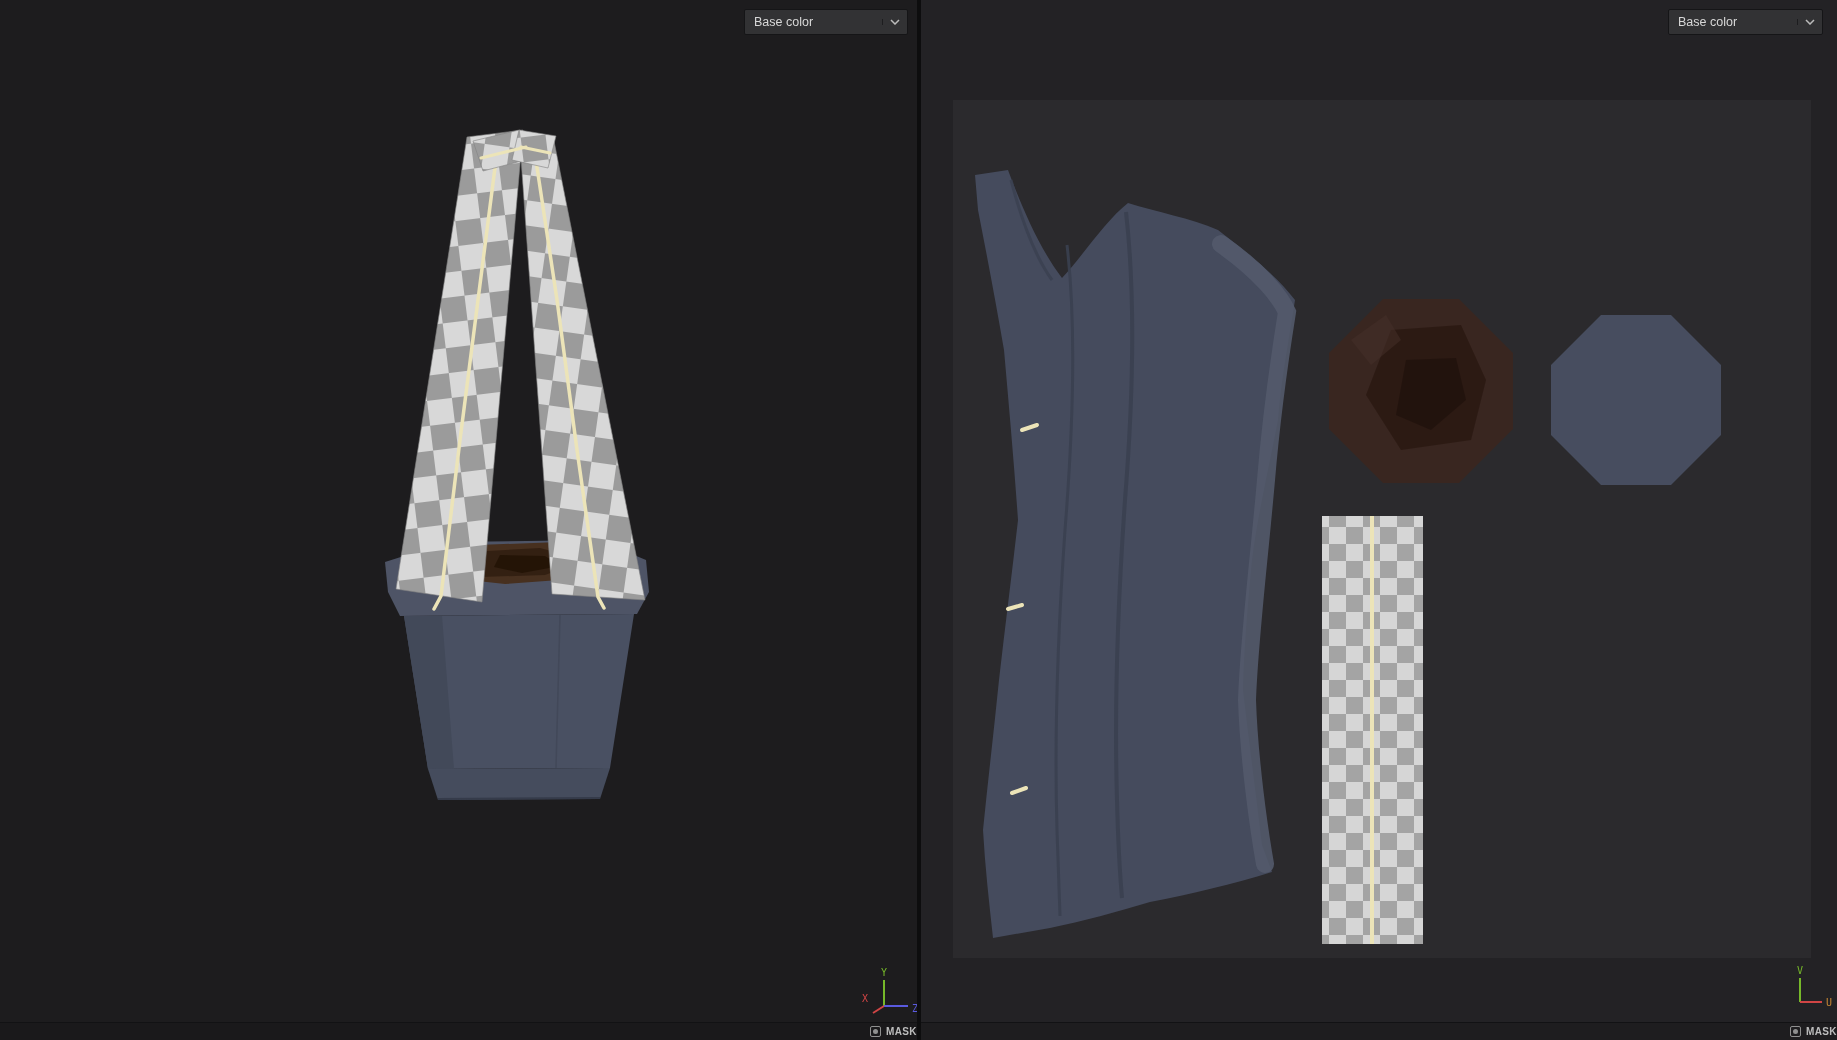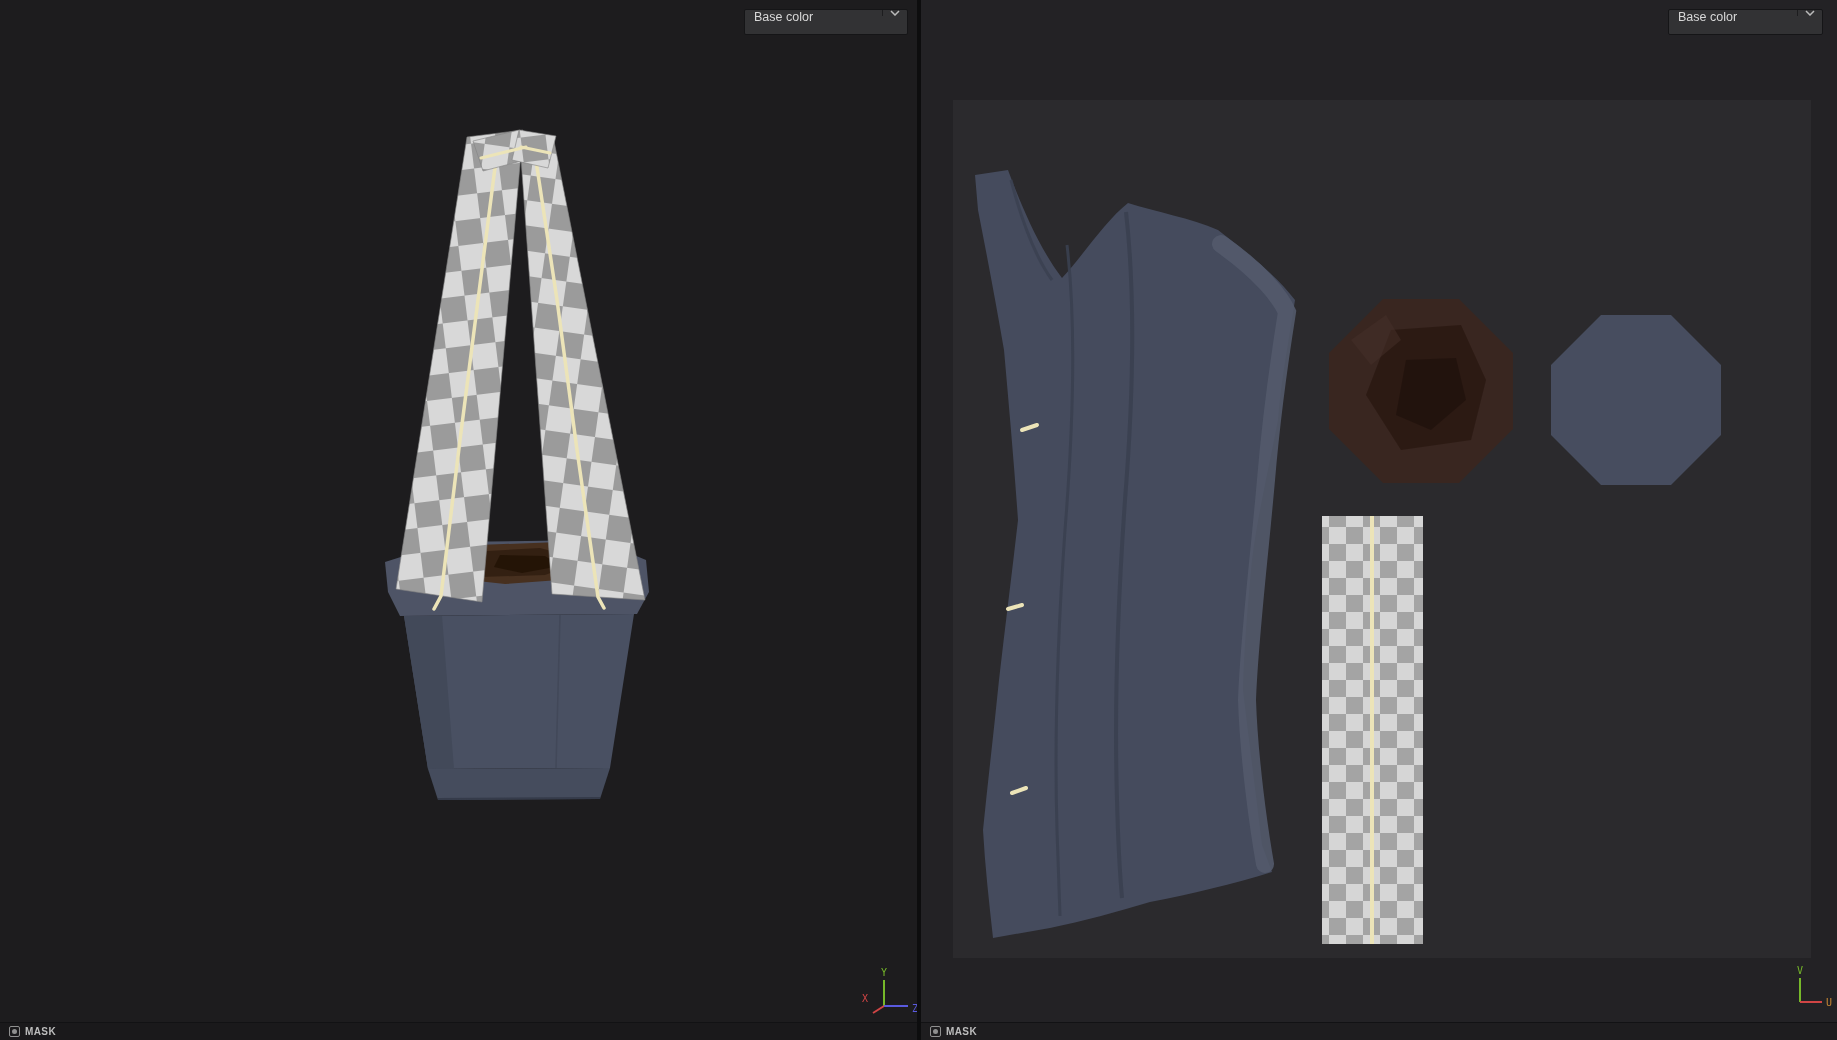--- a/index.html
+++ b/index.html
@@ -3,26 +3,26 @@
 <meta charset="utf-8">
 <style>
   html,body{margin:0;padding:0;background:#0c0c0d;font-family:"Liberation Sans",sans-serif;}
   .stage{position:relative;width:1837px;height:1040px;overflow:hidden;background:#0c0c0d;}
   .panel{position:absolute;top:0;height:1040px;overflow:hidden;}
   #left-panel{left:0;width:917px;background:#1d1c1e;}
   #right-panel{left:921px;width:916px;background:#232225;}
   .divider{position:absolute;left:917px;top:0;width:4px;height:1040px;background:#0d0d0e;}
   .viewport-svg{position:absolute;left:0;top:0;display:block;}
   .dropdown{position:absolute;top:9px;height:26px;background:#323234;border:1px solid #151517;
-    border-radius:2px;display:flex;align-items:flex-start;box-sizing:border-box;color:#d8d8d8;
+    border-radius:2px;display:flex;align-items:center;box-sizing:border-box;color:#d8d8d8;
     font-size:12.5px;cursor:default;z-index:5;}
   .dropdown .label{flex:1;display:flex;align-items:center;padding:0 9px;white-space:nowrap;}
   .dropdown .chev{width:24px;display:flex;align-items:center;justify-content:center;border-left:1px solid #1d1d1f;}
   .footer{position:absolute;left:0;right:0;bottom:0;height:17px;display:flex;align-items:center;
-    padding-left:9px;border-top:1px solid #121214;z-index:4;}
+    padding-left:9px;border-top:1px solid #121214;z-index:4;justify-content:flex-end;}
   #left-panel .footer{background:#1a191b;}
   #right-panel .footer{background:#1e1d1f;}
   .mask-chip{display:flex;align-items:center;gap:5px;}
   .mask-icon{width:11px;height:11px;border:1px solid #8f8f8f;border-radius:2px;box-sizing:border-box;position:relative;}
   .mask-icon::after{content:"";position:absolute;left:2px;top:2px;width:5px;height:5px;border-radius:50%;background:#8f8f8f;}
   .mask-label{font-size:10px;font-weight:bold;color:#bdbdbd;letter-spacing:.4px;}
   svg text.axis{font-family:"DejaVu Sans Mono",monospace;font-size:10px;}
 </style>
 </head>
 <body>

